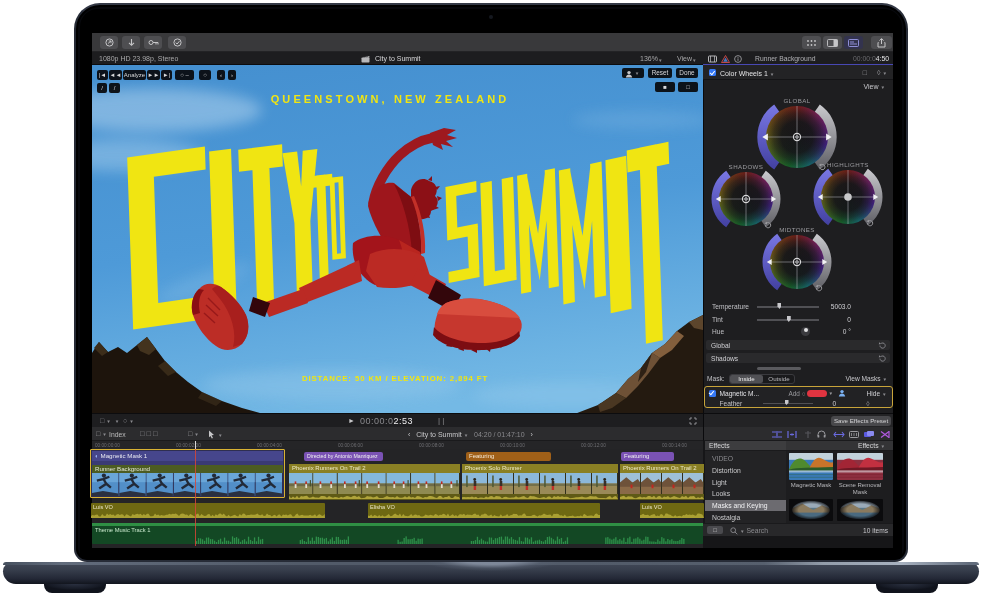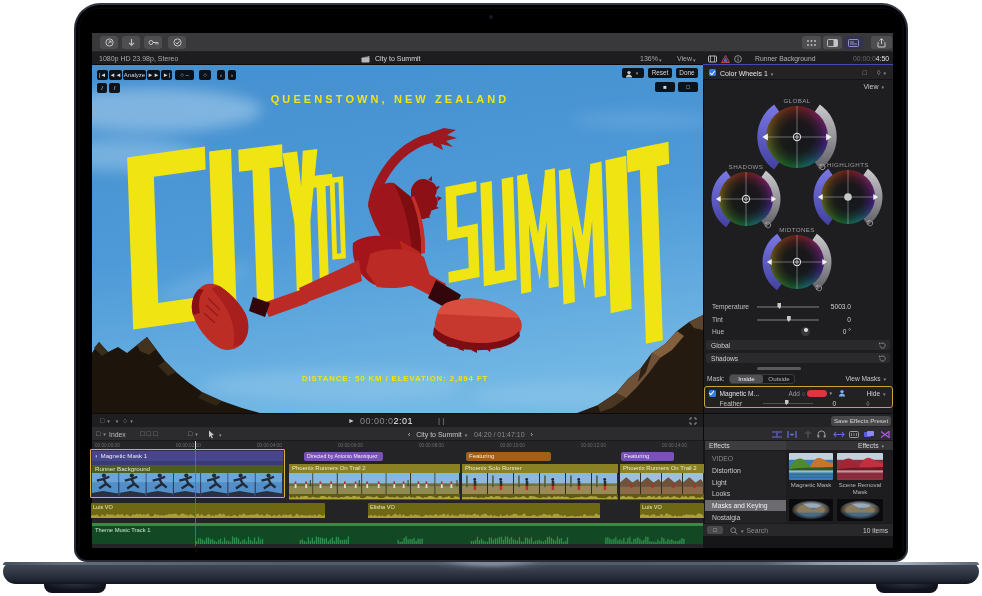--- a/index.html
+++ b/index.html
@@ -198,21 +198,21 @@
       <circle cx="4" cy="2.6" r="1.7" fill="#c6c6c8"></circle>
       <path d="M0.8,7.6 C1.2,5.4 2.4,4.4 4,4.4 C5.6,4.4 6.8,5.4 7.2,7.6 Z" fill="#c6c6c8"></path>
     </svg>
     <div class="abs" style="left:648px;top:68px;width:24px;height:10px;background:rgba(8,8,10,0.92);border-radius:2px;color:#d8d8da;font-size:6.4px;line-height:10px;text-align:center">Reset</div>
     <div class="abs" style="left:676px;top:68px;width:22px;height:10px;background:rgba(8,8,10,0.92);border-radius:2px;color:#d8d8da;font-size:6.4px;line-height:10px;text-align:center">Done</div>
     <div class="abs" style="left:655px;top:82px;width:20px;height:10px;background:rgba(8,8,10,0.92);border-radius:2px;color:#d8d8da;font-size:6px;line-height:10px;text-align:center">■</div>
     <div class="abs" style="left:678px;top:82px;width:20px;height:10px;background:rgba(8,8,10,0.92);border-radius:2px;color:#d8d8da;font-size:6px;line-height:10px;text-align:center">□</div>
     <div class="abs vbb">
       <span style="position:absolute;left:8px;top:3px;font-size:7px">□ <span class="dn">▼</span> &nbsp;<span class="dn">▼</span> &nbsp;○ <span class="dn">▼</span></span>
       <span style="position:absolute;left:256px;top:2.5px;color:#c8c8ca;font-size:7px">►</span>
-      <span style="position:absolute;left:268px;top:2px;letter-spacing:0.5px;font-size:9px"><span class="dim">00:00:0</span><span style="color:#ededef">2:01</span></span>
+      <span style="position:absolute;left:268px;top:2px;letter-spacing:0.5px;font-size:9px"><span class="dim">00:00:0</span><span style="color:#ededef">2:53</span></span>
       <span style="position:absolute;left:346px;top:2px;color:#8a8a8e;font-size:8px">| |</span>
       <svg width="8" height="8" viewBox="0 0 8 8" style="position:absolute;right:6px;top:3px;">
         <path d="M1,3 V1 h2 M5,1 h2 v2 M7,5 v2 h-2 M3,7 H1 V5" stroke="#9a9a9e" stroke-width="0.9" fill="none"></path>
       </svg>
     </div>
     <div class="abs" style="left:703px;top:413px;width:190px;height:14px;background:#232325;border-top:1px solid #0c0c0e;border-left:1px solid #0a0a0c"></div>
     <div class="abs" style="left:831px;top:415.5px;width:60px;height:10px;background:#48484b;border-radius:3px;color:#d6d6d8;font-size:6.2px;text-align:center;line-height:10px">Save Effects Preset</div>
     <div class="abs ttb">
       <span style="position:absolute;left:4px;top:3px">□ <span class="dn">▼</span></span>
       <span style="position:absolute;left:17px;top:3.5px;color:#bbb;font-size:6.8px">Index</span>

